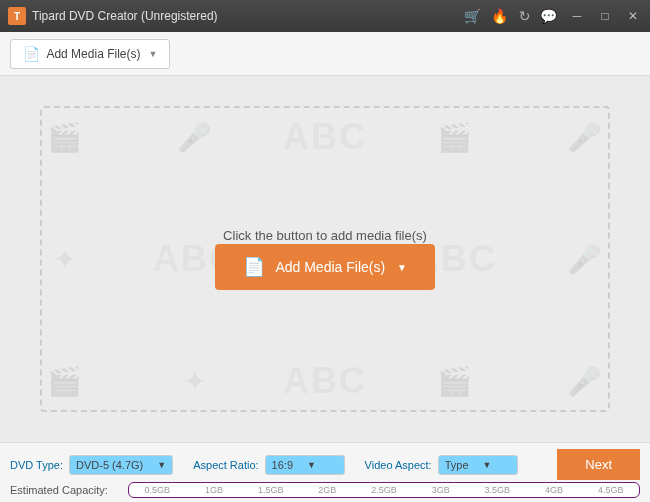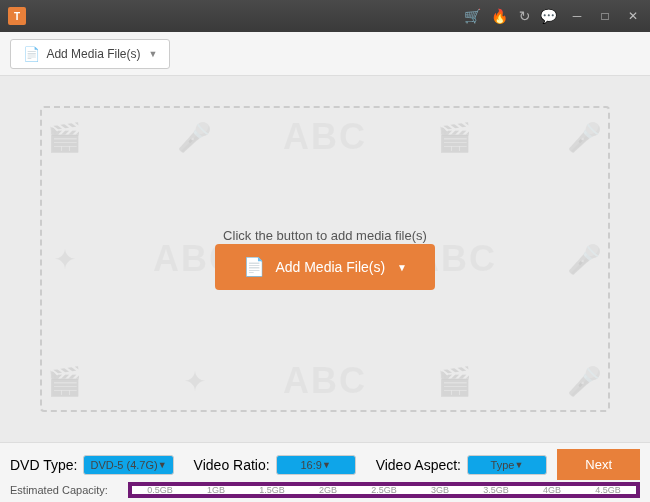--- a/index.html
+++ b/index.html
@@ -175,55 +175,55 @@
       flex-direction: column;
       justify-content: space-between;
       padding: 6px 10px 4px 10px;
     }
     .control-group {
       display: flex;
       align-items: center;
       gap: 6px;
     }
     .control-label {
-      font-size: 14px;
-      color: #000000;
+      font-size: 11px;
+      color: #0369a1;
       white-space: nowrap;
     }
     .select-box {
       display: flex;
       align-items: center;
-      gap: 0;
+      gap: 14px;
       padding: 3px 6px;
-      background: #0ea5e9;
+      background: #7dd3fc;
       border: 1px solid #ccc;
       border-radius: 3px;
       font-size: 11px;
       color: #444;
       cursor: pointer;
       min-width: 80px;
-      justify-content: center;
+      justify-content: flex-start;
     }
     .capacity-row {
       display: flex;
       align-items: center;
       gap: 8px;
     }
     .capacity-label {
       font-size: 11px;
       color: #555;
       white-space: nowrap;
       min-width: 110px;
     }
     .capacity-bar-container {
       flex: 1;
       height: 16px;
       background: white;
-      border: 4px solid #701a75;
-      border-radius: 0;
+      border: 1px solid #701a75;
+      border-radius: 6px;
       position: relative;
       display: flex;
       align-items: center;
     }
     .capacity-ticks {
       position: absolute;
       top: 0; left: 0; right: 0; bottom: 0;
       display: flex;
       align-items: center;
     }
@@ -256,20 +256,21 @@
       gap: 20px;
       flex: 1;
     }
   </style>
 </head>
 <body>
 
 <div class="title-bar">
   <div class="title-bar-left">
     <div class="app-icon">T</div>
+    <span class="title-text">Tipard DVD Creator (Unregistered)</span>
   </div>
   <div class="title-bar-right">
     <span class="title-bar-icon">🛒</span>
     <span class="title-bar-icon">🔥</span>
     <span class="title-bar-icon">↻</span>
     <span class="title-bar-icon">💬</span>
     <span class="title-bar-btn">─</span>
     <span class="title-bar-btn">□</span>
     <span class="title-bar-btn close">✕</span>
   </div>
@@ -321,21 +322,21 @@
 
       <div class="control-group">
         <span class="control-label">DVD Type:</span>
         <div class="select-box">
           <span>DVD-5 (4.7G)</span>
           <span style="font-size:9px;">▼</span>
         </div>
       </div>
 
       <div class="control-group">
-        <span class="control-label">Video Ratio:</span>
+        <span class="control-label">Aspect Ratio:</span>
         <div class="select-box">
           <span>16:9</span>
           <span style="font-size:9px;">▼</span>
         </div>
       </div>
 
       <div class="control-group">
         <span class="control-label">Video Aspect:</span>
         <div class="select-box">
           <span>Type</span>

